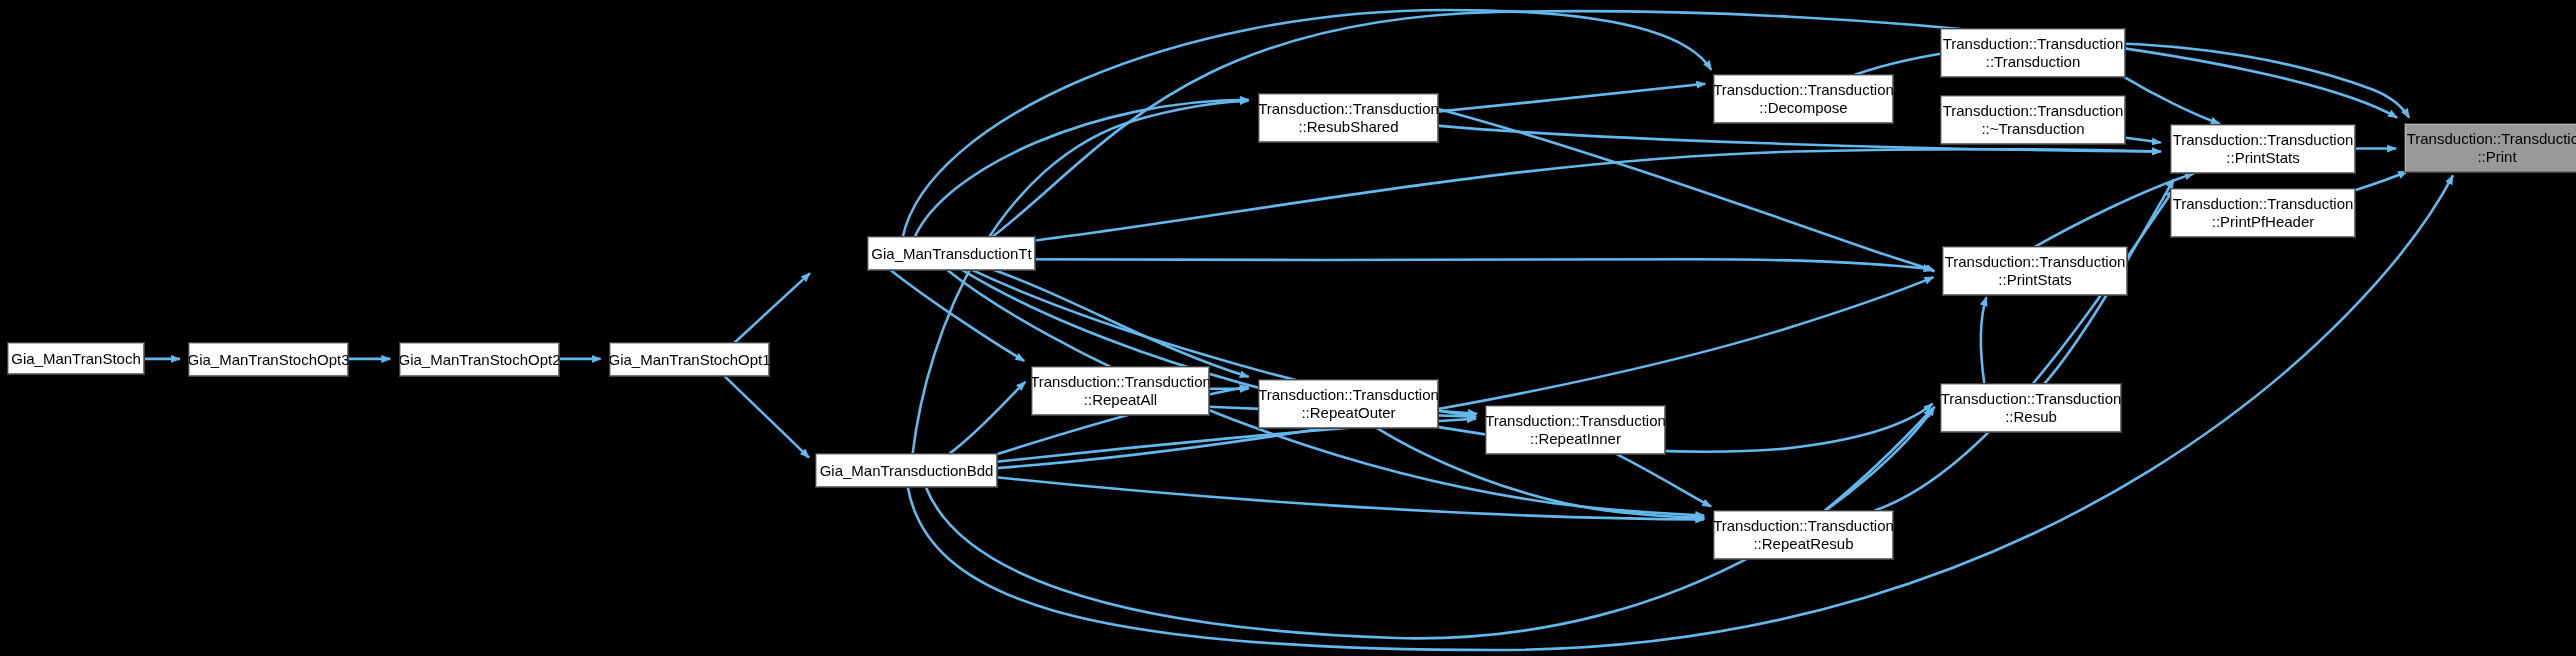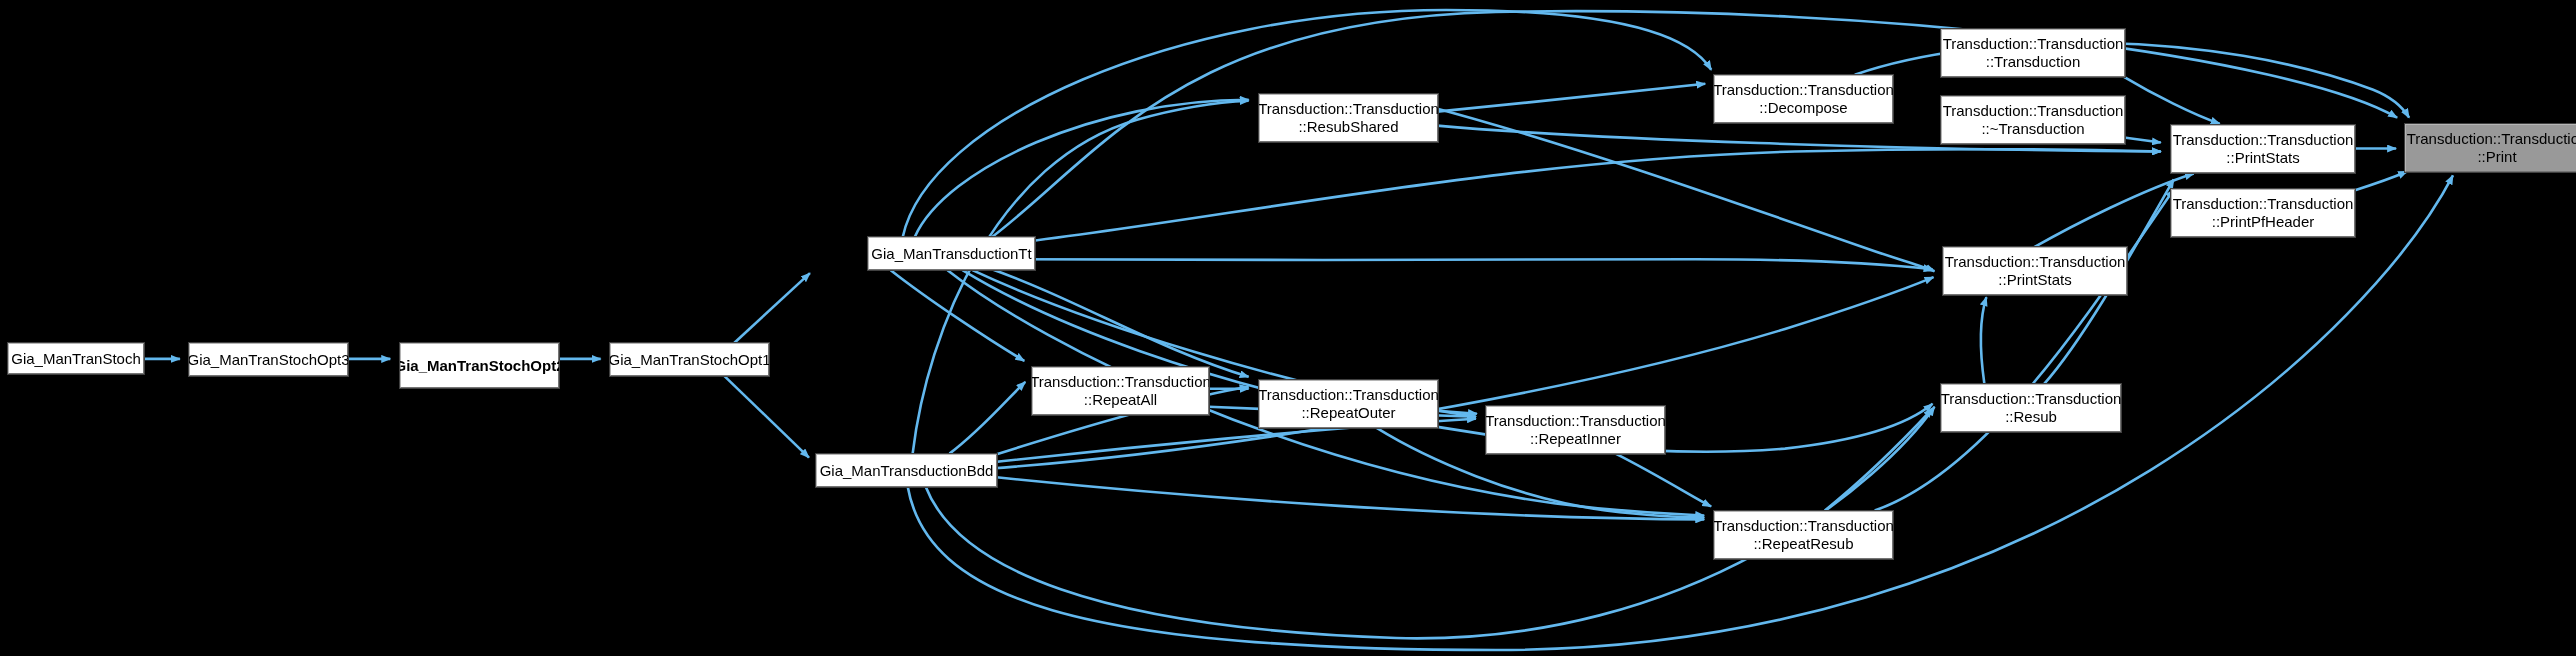--- a/index.html
+++ b/index.html
@@ -82,21 +82,21 @@
         <path d="M2050,385 C2090,340 2140,250 2180,180" fill="none" stroke="#63b8ee" stroke-width="2.6" marker-end="url(#ah)"></path>
       </g>
   </svg>
   <div id="node-layer">
       <div class="node" style="left: 8px; top: 343px; width: 136px; height: 31px;">
         <span class="l1">Gia_ManTranStoch</span>
       </div>
       <div class="node" style="left: 189px; top: 343px; width: 159px; height: 33px;">
         <span class="l1">Gia_ManTranStochOpt3</span>
       </div>
-      <div class="node" style="left: 400px; top: 343px; width: 159px; height: 45px; font-weight: bold;">
+      <div class="node" style="left: 400px; top: 343px; width: 159px; height: 33px;">
         <span class="l1">Gia_ManTranStochOpt2</span>
       </div>
       <div class="node" style="left: 610px; top: 343px; width: 159px; height: 33px; text-align: center;">
         <span class="l1">Gia_ManTranStochOpt1</span>
       </div>
       <div class="node" style="left: 868px; top: 237px; width: 167px; height: 33px;">
         <span class="l1">Gia_ManTransductionTt</span>
       </div>
       <div class="node" style="left: 816px; top: 454px; width: 181px; height: 33px;">
         <span class="l1">Gia_ManTransductionBdd</span>

